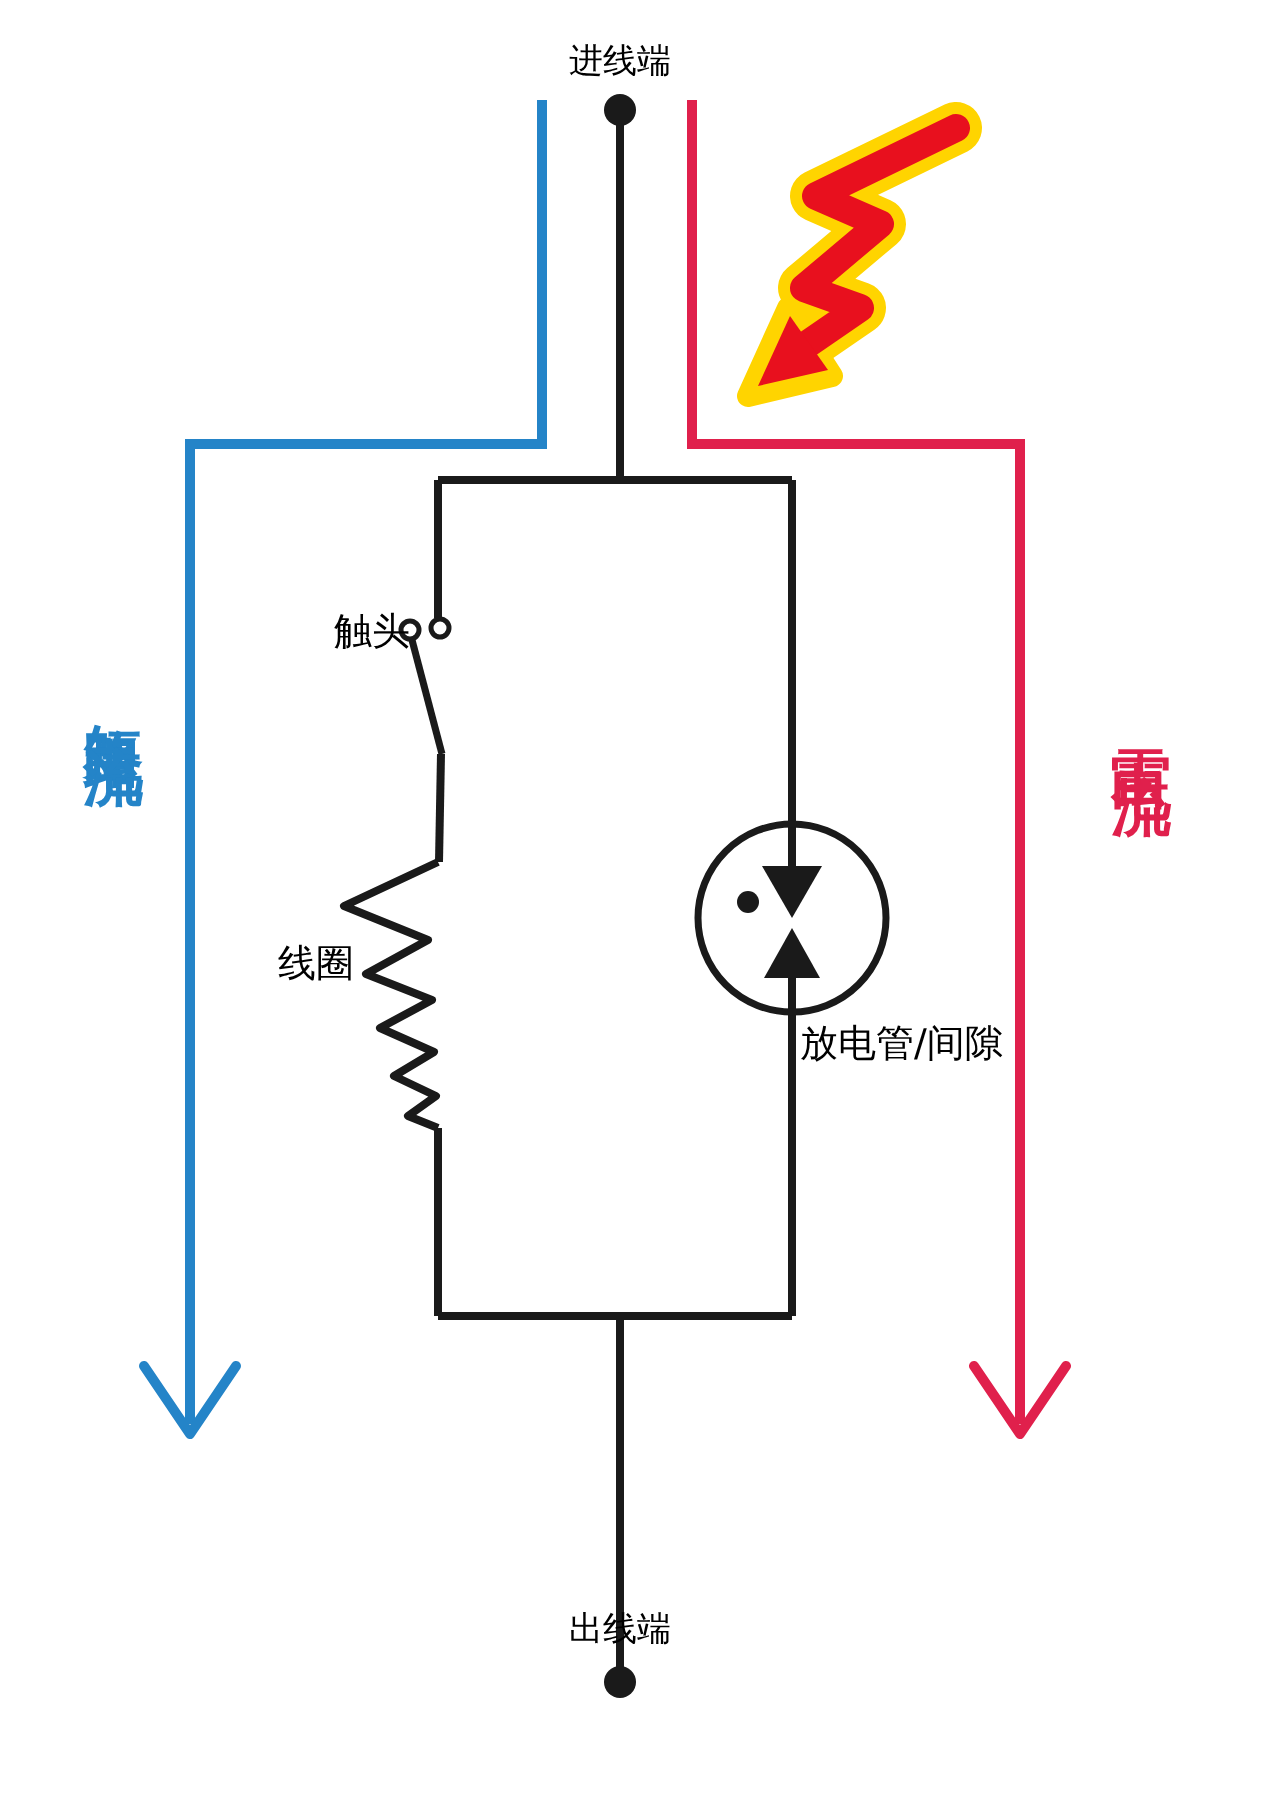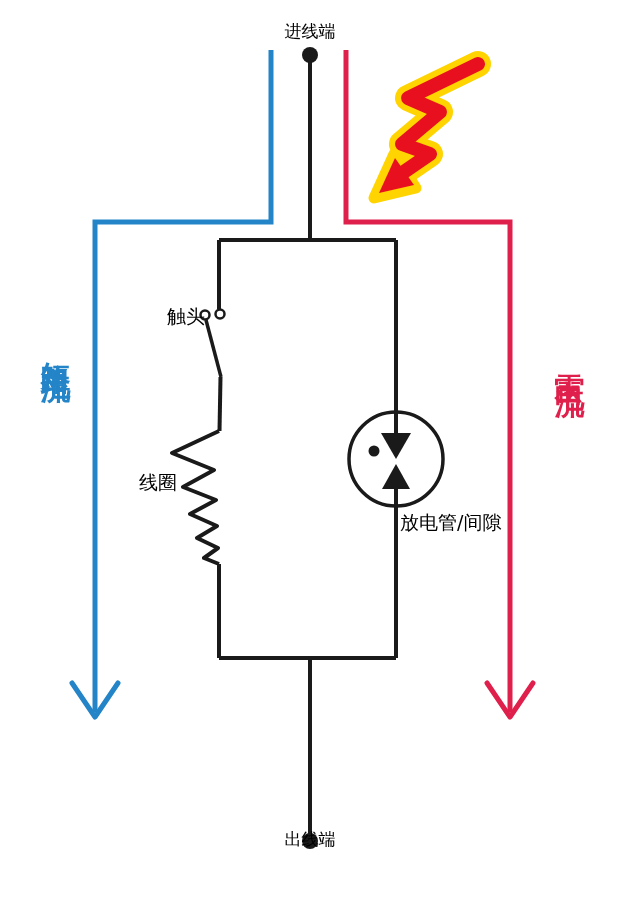--- a/index.html
+++ b/index.html
@@ -87,21 +87,21 @@
     <g transform="translate(372,56)">
       <path d="M106 8 L36 42 L68 56 L30 88 L58 98 L26 120" fill="none" stroke-width="26" stroke-linecap="round" stroke-linejoin="round" stroke="#FFD400"></path>
       <polygon points="44,132 2,142 22,98" stroke-width="11" stroke-linejoin="round" fill="#FFD400" stroke="#FFD400"></polygon>
       <path d="M106 8 L36 42 L68 56 L30 88 L58 98 L26 120" fill="none" stroke-width="14" stroke-linecap="round" stroke-linejoin="round" stroke="#E8101E"></path>
       <polygon points="42,129 7,137 23,102" fill="#E8101E"></polygon>
     </g>
   </svg>
 
   <div class="lbl terminal" style="left:310px;top:22px;">进线端</div>
 
-  <div class="lbl terminal" style="left:310px;top:806px;margin-top:24px;">出线端</div>
+  <div class="lbl terminal" style="left:310px;top:806px;">出线端</div>
 
   <div class="lbl small" style="left:167px;top:306px;">触头</div>
 
   <div class="lbl small" style="left:139px;top:472px;">线圈</div>
 
   <div class="lbl small" style="left:400px;top:512px;">放电管/间隙</div>
 
   <div class="lbl vertical blue" style="left:38px;top:338px;">短路电流</div>
 
   <div class="lbl vertical red" style="left:552px;top:350px;">雷电流</div>

